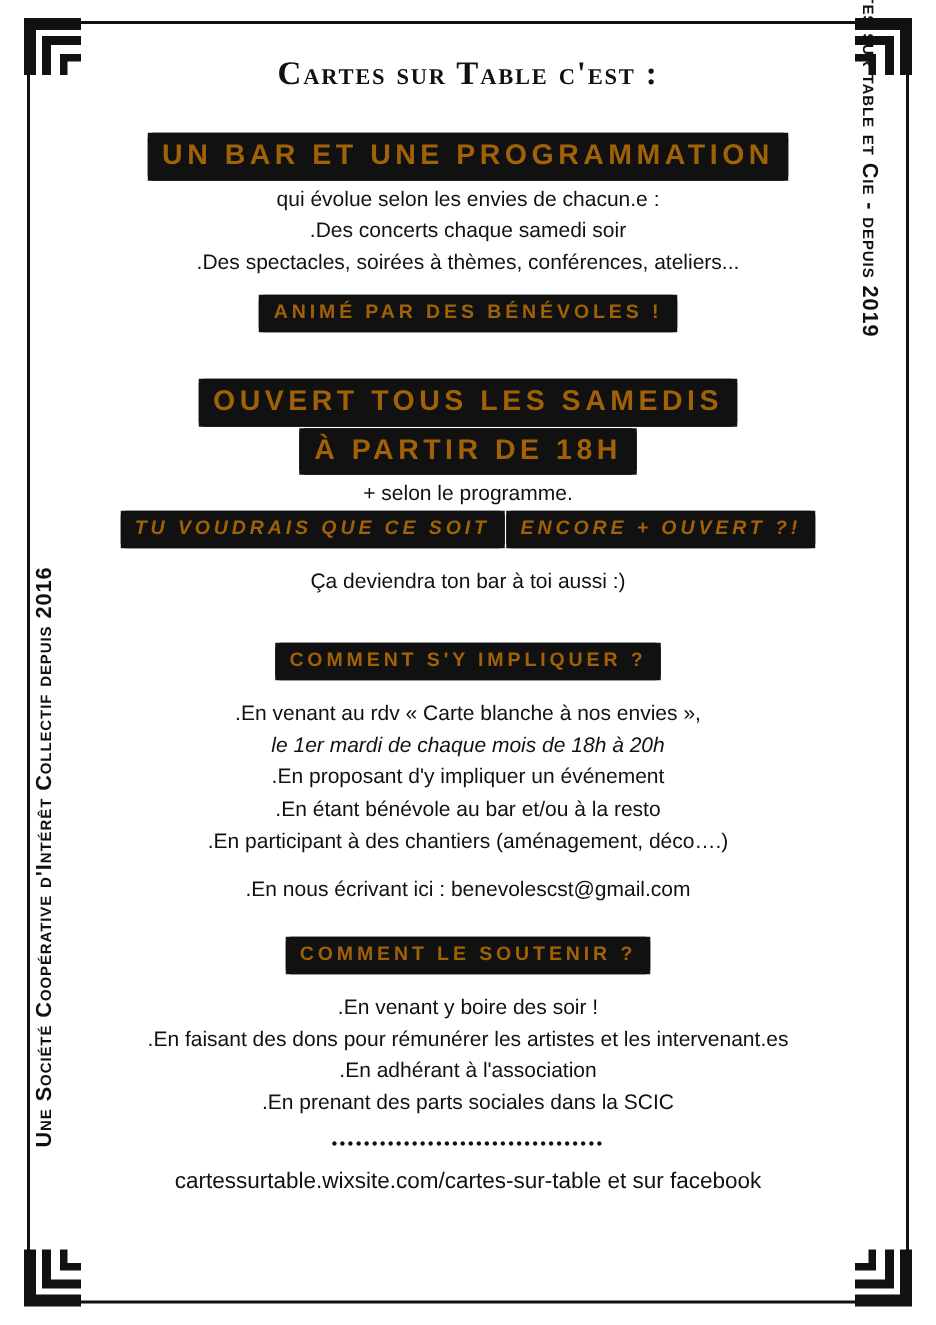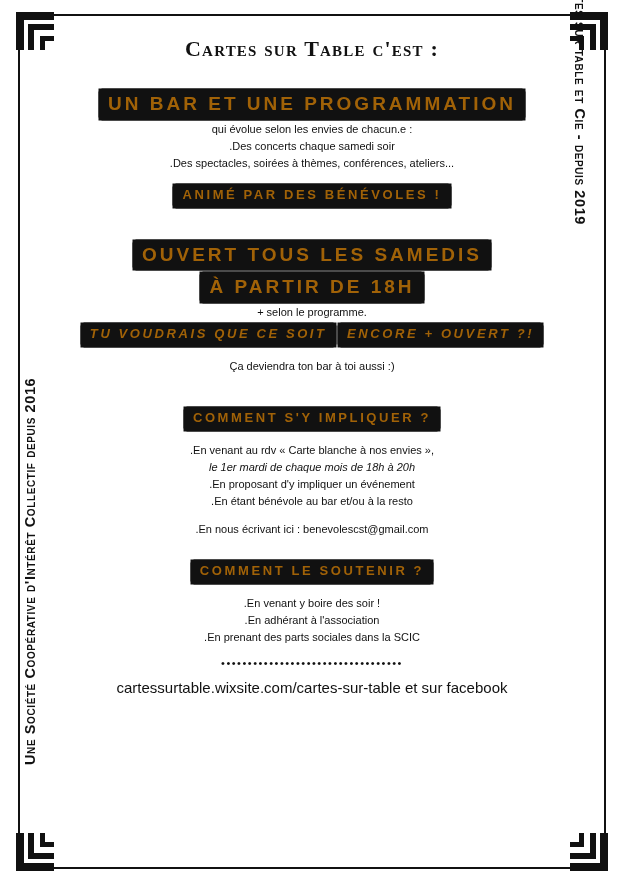--- a/index.html
+++ b/index.html
@@ -102,21 +102,21 @@
     font-size: 19px;
     line-height: 1.15;
     margin: 2px 0;
     text-transform: uppercase;
     box-shadow: 1.5px 1.5px 0 #111, -1.5px 1.5px 0 #111, 1.5px -1.5px 0 #111, -1.5px -1.5px 0 #111;
   }
   .hl.sm { font-size: 13px; letter-spacing: 2.6px; }
   .hl.ital { font-style: italic; }
 
   .body-line {
-    font-size: 11px;
+    font-size: 14px;
     line-height: 1.45;
     margin: 1px 0;
   }
   .body-line.ital { font-style: italic; }
   .spacer-s { height: 10px; }
   .spacer-m { height: 20px; }
   .spacer-l { height: 30px; }
 
   .dots {
     font-size: 11px;
@@ -198,30 +198,32 @@
 
   <div class="spacer-l"></div>
 
   <div class="block">
     <div class="hl sm">Comment s'y impliquer ?</div>
     <div class="spacer-s"></div>
     <div class="body-line">.En venant au rdv « Carte blanche à nos envies »,</div>
     <div class="body-line ital">le 1er mardi de chaque mois de 18h à 20h</div>
     <div class="body-line">.En proposant d'y impliquer un événement</div>
     <div class="body-line">.En étant bénévole au bar et/ou à la resto</div>
+    <div class="body-line">.En participant à des chantiers (aménagement, déco….)</div>
     <div class="spacer-s"></div>
     <div class="body-line">.En nous écrivant ici : benevolescst@gmail.com</div>
   </div>
 
   <div class="spacer-m"></div>
 
   <div class="block">
     <div class="hl sm">Comment le soutenir ?</div>
     <div class="spacer-s"></div>
     <div class="body-line">.En venant y boire des soir !</div>
+    <div class="body-line">.En faisant des dons pour rémunérer les artistes et les intervenant.es</div>
     <div class="body-line">.En adhérant à l'association</div>
     <div class="body-line">.En prenant des parts sociales dans la SCIC</div>
   </div>
 
   <div class="dots">••••••••••••••••••••••••••••••••••</div>
 
   <div class="block">
     <div class="footer-line">cartessurtable.wixsite.com/cartes-sur-table et sur facebook</div>
 
   </div>

